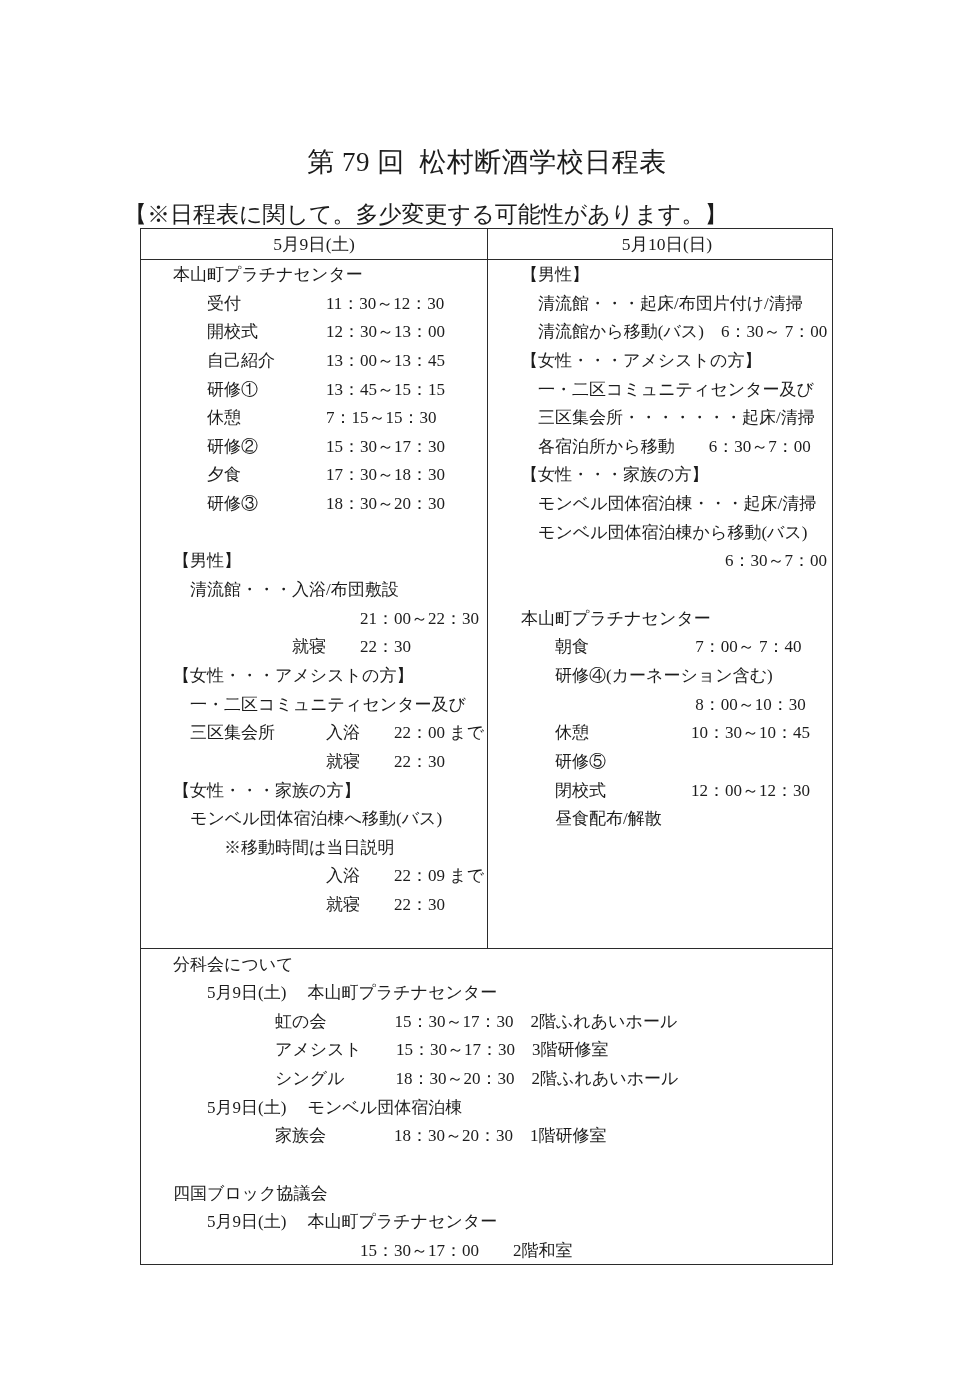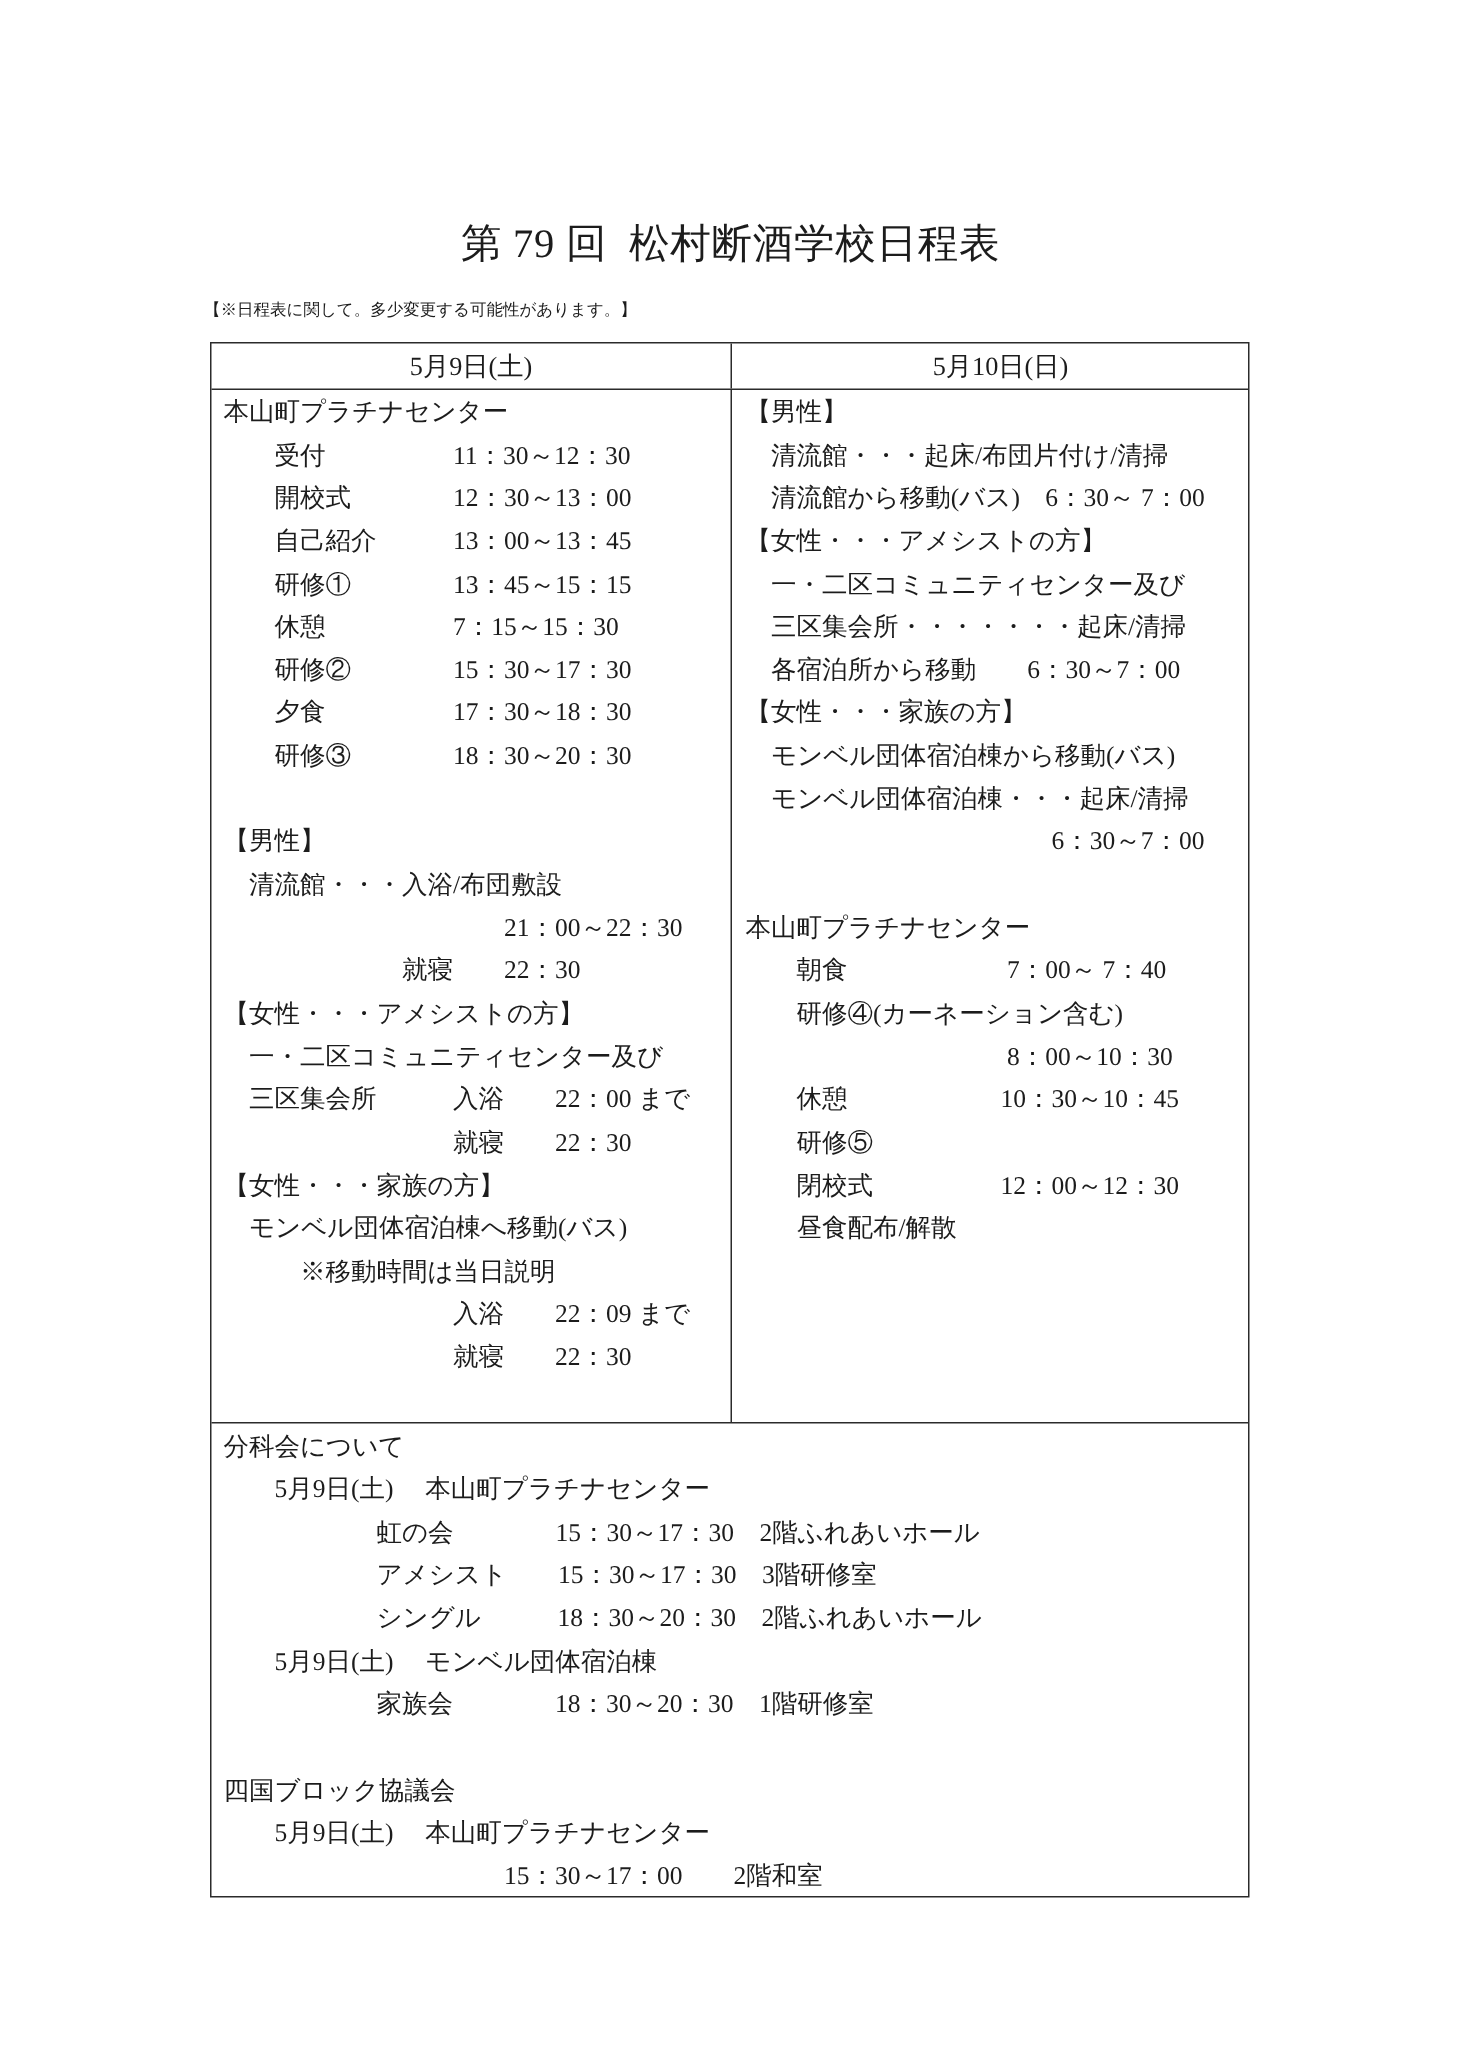--- a/index.html
+++ b/index.html
@@ -12,22 +12,22 @@
     overflow:hidden;
   }
   .doc-title{
     position:absolute;top:144px;left:0;width:100%;
     text-align:center;
     font-size:27px;font-weight:400;
     letter-spacing:0.5px;
     white-space:pre;
   }
   .schedule-note{
-    position:absolute;top:199px;left:136px;
-    font-size:11px;
+    position:absolute;top:199px;left:124px;
+    font-size:23px;
     white-space:pre;
   }
   .schedule-table{
     position:absolute;top:228px;left:140px;
     width:693px;
     border:1.6px solid #2b2b2b;
     box-sizing:border-box;
     background:#ffffff;
   }
   .header-row{display:flex;height:30px;border-bottom:1.4px solid #2b2b2b;gap:14px;}
@@ -40,21 +40,21 @@
   .col.sun{flex:1;padding-left:9px;}
   .breakout{
     border-top:1.4px solid #2b2b2b;
     height:316px;box-sizing:border-box;
     padding-left:8px;padding-top:2px;
     overflow:hidden;
   }
   .line{
     white-space:pre;
     font-size:17px;
-    line-height:28.65px;height:28.65px;
+    line-height:28.65px;height:28.65px;margin-left:24px;
   }
 </style>
 </head>
 <body>
 
 <div class="page">
 
   <div class="doc-title">第 79 回  松村断酒学校日程表</div>
 
   <div class="schedule-note">【※日程表に関して。多少変更する可能性があります。】</div>
@@ -94,22 +94,22 @@
         </div>
       <div class="col sun">
           <div class="line">【男性】</div>
           <div class="line">　清流館・・・起床/布団片付け/清掃</div>
           <div class="line">　清流館から移動(バス)　6：30～ 7：00</div>
           <div class="line">【女性・・・アメシストの方】</div>
           <div class="line">　一・二区コミュニティセンター及び</div>
           <div class="line">　三区集会所・・・・・・・起床/清掃</div>
           <div class="line">　各宿泊所から移動　　6：30～7：00</div>
           <div class="line">【女性・・・家族の方】</div>
+          <div class="line">　モンベル団体宿泊棟・・・起床/清掃</div>
           <div class="line">　モンベル団体宿泊棟から移動(バス)</div>
-          <div class="line">　モンベル団体宿泊棟・・・起床/清掃</div>
           <div class="line">　　　　　　　　　　　　6：30～7：00</div>
           <div class="line">&nbsp;</div>
           <div class="line">本山町プラチナセンター</div>
           <div class="line">　　朝食　　　　　　 7：00～ 7：40</div>
           <div class="line">　　研修④(カーネーション含む)</div>
           <div class="line">　　　　　　　　　　 8：00～10：30</div>
           <div class="line">　　休憩　　　　　　10：30～10：45</div>
           <div class="line">　　研修⑤</div>
           <div class="line">　　閉校式　　　　　12：00～12：30</div>
           <div class="line">　　昼食配布/解散</div>

